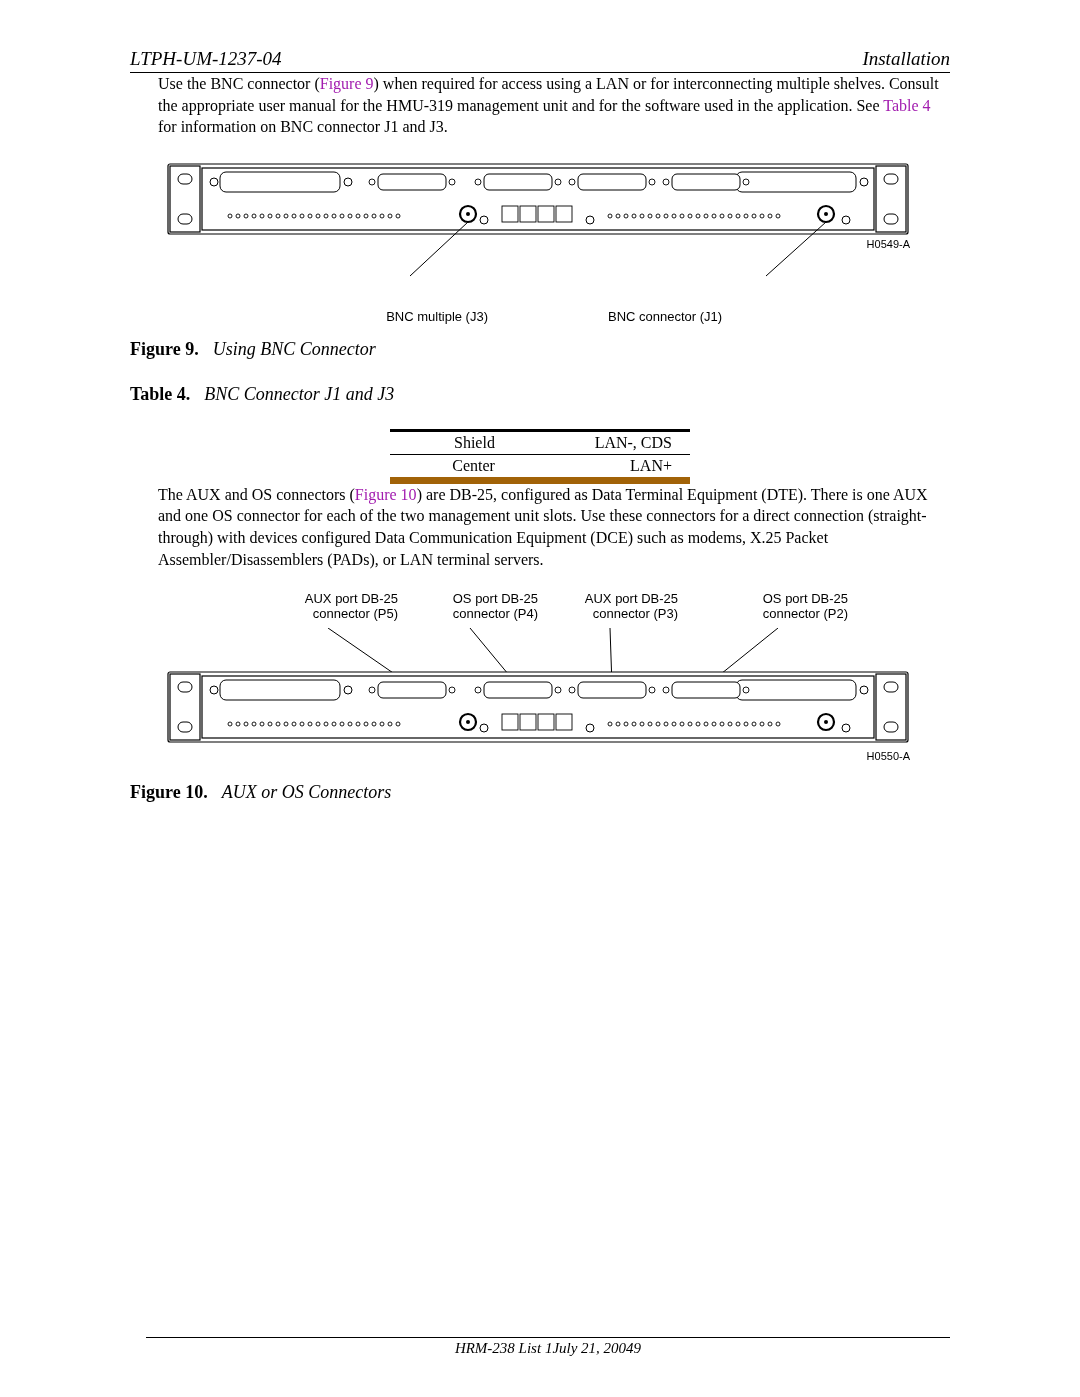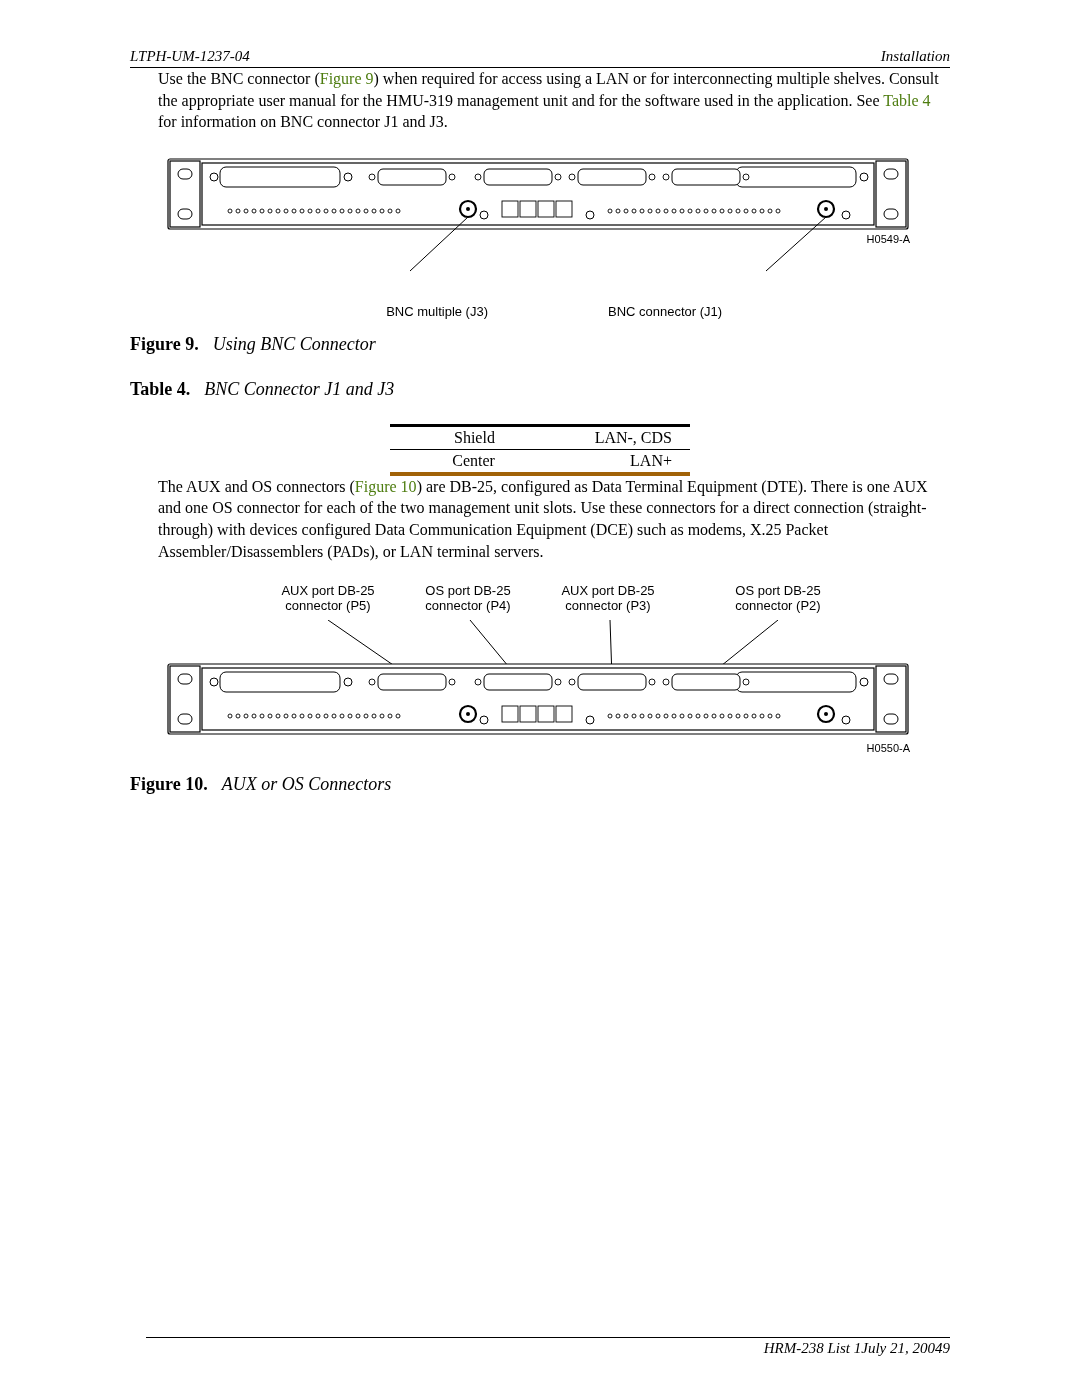--- a/index.html
+++ b/index.html
@@ -16,82 +16,82 @@
     position: relative;
     width: 1080px;
     height: 1397px;
     box-sizing: border-box;
     padding: 48px 130px 40px 130px;
   }
   .running-head {
     display: flex;
     justify-content: space-between;
     font-style: italic;
-    font-size: 15px;
+    font-size: 19px;
     border-bottom: 1px solid #000;
     padding-bottom: 2px;
   }
   .running-foot {
     position: absolute;
     bottom: 40px;
     left: 146px;
     right: 130px;
     display: flex;
-    justify-content: flex-end;
+    justify-content: center;
     font-style: italic;
     font-size: 15px;
     border-top: 1px solid #000;
     padding-top: 2px;
   }
   h2.section {
     font-family: Arial, Helvetica, sans-serif;
     font-weight: bold;
     font-size: 21px;
     margin: 36px 0 12px 0;
   }
   p.body {
     font-size: 16px;
     margin: 0 0 8px 28px;
     line-height: 1.35;
   }
-  a.xref { color: #4d7c0f; text-decoration: none; }
+  a.xref { color: #a21caf; text-decoration: none; }
   .figure-caption {
     text-align: left;
     font-style: italic;
     font-size: 18px;
     margin: 14px 0 24px 0;
   }
   .figure-caption b {
     font-style: normal;
     font-weight: bold;
     margin-right: 14px;
   }
   .annot {
     font-family: Arial, Helvetica, sans-serif;
     font-size: 13px;
-    text-align: center;
+    text-align: right;
     line-height: 1.15;
   }
   
   .fig-wrap { margin: 22px 0 0 28px; }
   
   table.mini {
     border-collapse: collapse;
     margin: 0 auto;
     font-size: 16px;
     width: 300px;
   }
   table.mini td {
     border-top: 1px solid #000;
     border-bottom: 1px solid #000;
     padding: 2px 18px;
     text-align: right;
   }
   table.mini tr:first-child td { border-top: 3px solid #000; }
-  table.mini tr:last-child  td { border-bottom: 4px solid #a16207; }
+  table.mini tr:last-child  td { border-bottom: 7px solid #a16207; }
 
   
   .panel-svg { display: block; }
   .callout-line { stroke: #000; stroke-width: 1; fill: none; }
   .panel-rect { fill: #fff; stroke: #000; stroke-width: 1.2; }
   .screw-hole { fill: #fff; stroke: #000; stroke-width: 1; }
   .slot-hole  { fill: #fff; stroke: #000; stroke-width: 1; }
   .db25-shell { fill: #fff; stroke: #000; stroke-width: 1; }
   .tiny-o { fill: none; stroke: #000; stroke-width: 0.9; }
   .tiny-sq { fill: none; stroke: #000; stroke-width: 0.9; }

